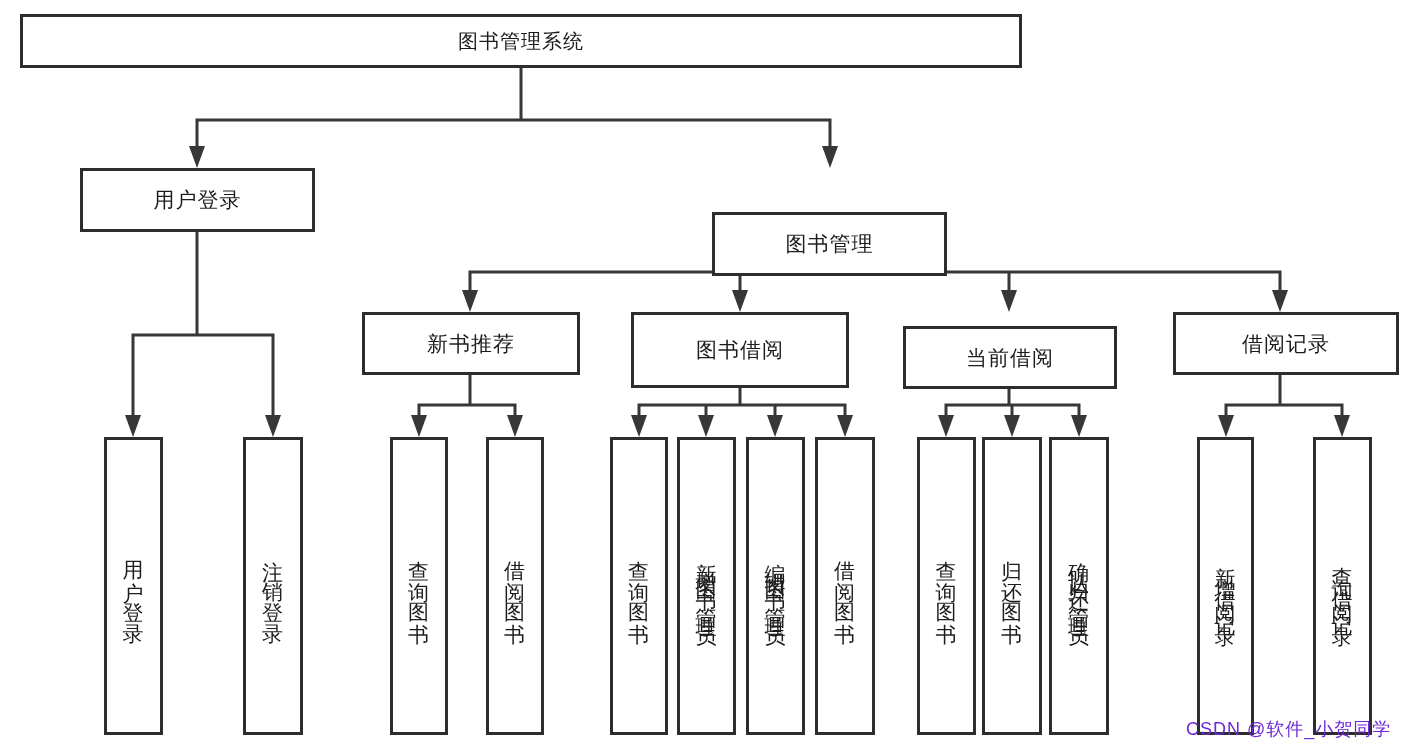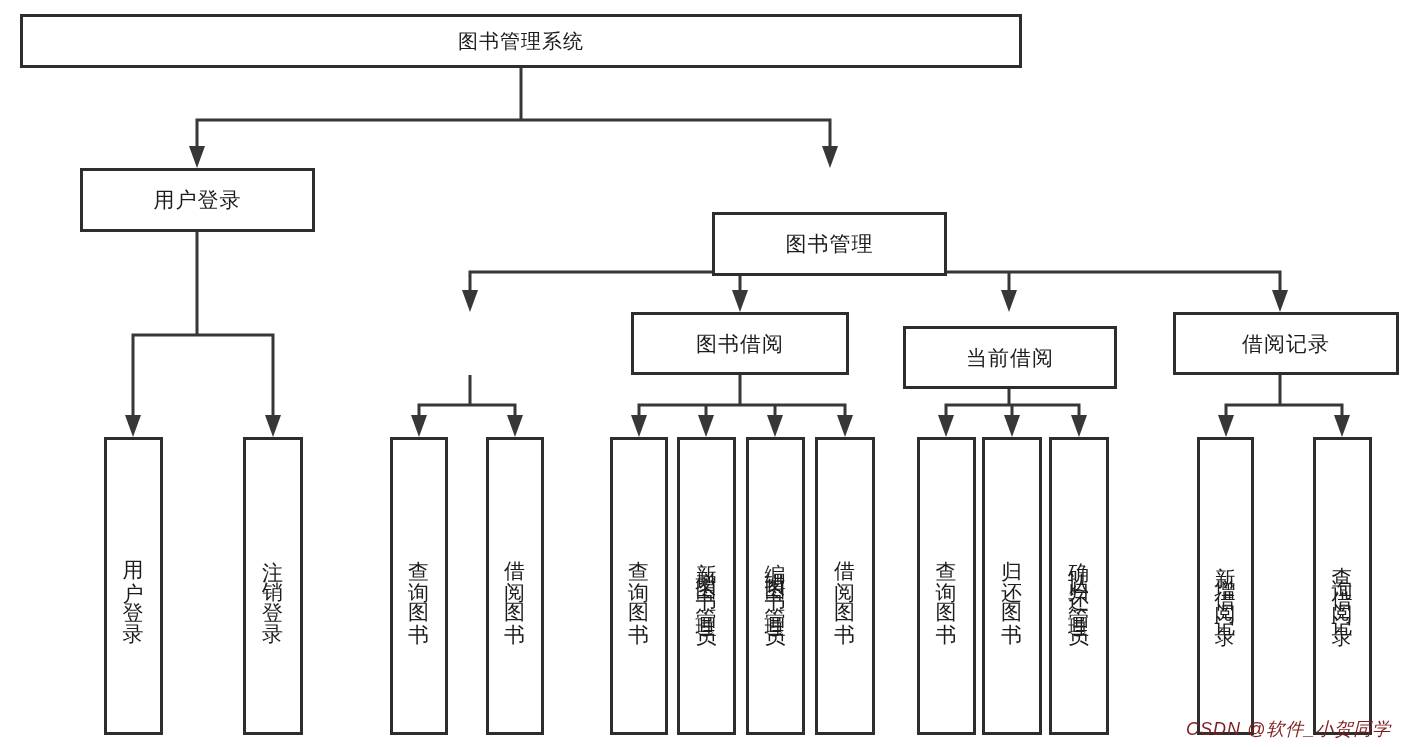--- a/index.html
+++ b/index.html
@@ -33,21 +33,21 @@
   }
   .ls-a span{letter-spacing:21px;}  
   .ls-b span{letter-spacing:12px;}  
   .ls-c span{letter-spacing:9px;}   
 
   
   #b-root   {left:20px;  top:14px;  width:1002px; height:54px; font-size:20px;}
   #b-user   {left:80px;  top:168px; width:235px;  height:64px;}
   #b-mgmt   {left:712px; top:168px; width:235px;  height:64px;margin-top:44px;}
   #b-rec    {left:362px; top:312px; width:218px;  height:63px;}
-  #b-borrow {left:631px; top:312px; width:218px;  height:63px;}
+  #b-borrow {left:631px; top:312px; width:218px;  height:76px;}
   #b-current{left:903px; top:326px; width:214px;  height:63px;}
   #b-records{left:1173px;top:312px; width:226px;  height:63px;}
 
   
   .leaf{top:437px;height:298px;}
   #l-user   {left:104px; width:59px;}
   #l-logout {left:243px; width:60px;}
   #l-q1     {left:390px; width:58px;}
   #l-b1     {left:486px; width:58px;}
   #l-q2     {left:610px; width:58px;}
@@ -57,25 +57,24 @@
   #l-q3     {left:917px; width:59px;}
   #l-ret    {left:982px; width:60px;}
   #l-conf   {left:1049px;width:60px;}
   #l-addrec {left:1197px;width:57px;}
   #l-qrec   {left:1313px;width:59px;}
 
   .watermark{
     position:absolute;
     left:1186px;top:717px;
     font-size:18px;
-    color:#7f1d1d;
+    color:#6d28d9;
     letter-spacing:1px;
     z-index:5;
     white-space:nowrap;
-    font-style:italic;
   }
 </style>
 </head>
 <body>
 
 <div class="canvas">
 
   <svg class="connectors" width="1405" height="747" viewBox="0 0 1405 747">
     <g stroke="#373737" stroke-width="3" fill="none">
 
@@ -117,20 +116,21 @@
       <polygon points="1226,437 1218,415 1234,415"></polygon>
       <polygon points="1342,437 1334,415 1350,415"></polygon>
     </g>
   </svg>
 
   <div class="node hbox" id="b-root">图书管理系统</div>
 
   <div class="node hbox" id="b-user">用户登录</div>
   <div class="node hbox" id="b-mgmt">图书管理</div>
 
+  <div class="node hbox" id="b-rec">新书推荐</div>
   <div class="node hbox" id="b-borrow">图书借阅</div>
   <div class="node hbox" id="b-current">当前借阅</div>
   <div class="node hbox" id="b-records">借阅记录</div>
 
   <div class="node vbox leaf ls-a" id="l-user">
     <span>用户登录</span>
   </div>
   <div class="node vbox leaf ls-a" id="l-logout">
     <span>注销登录</span>
   </div>

